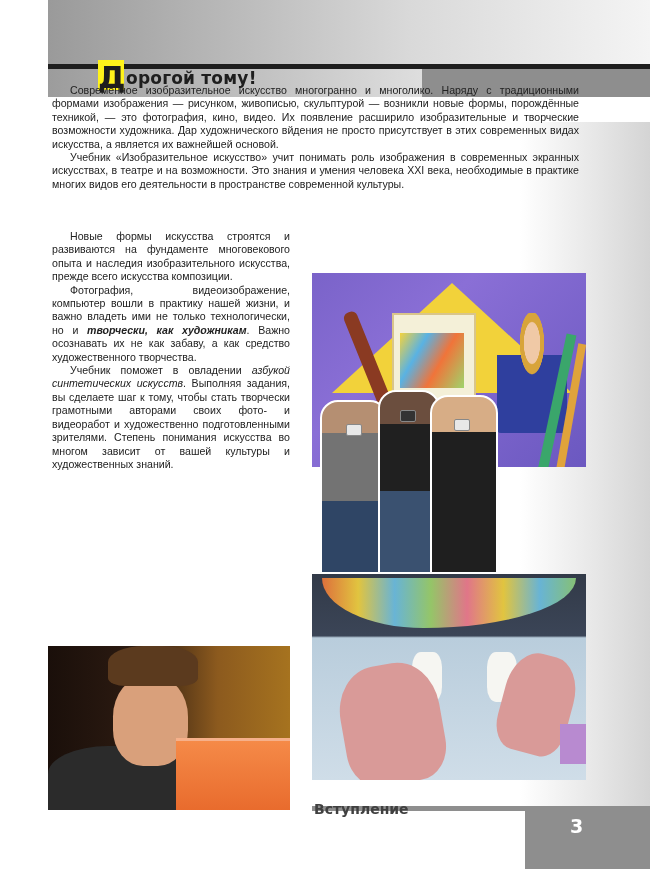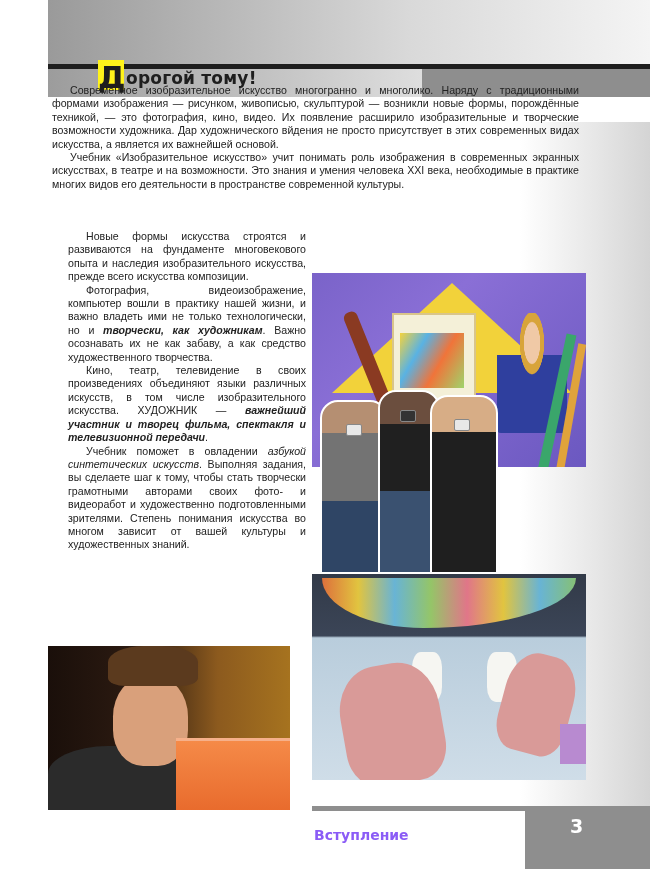--- a/index.html
+++ b/index.html
@@ -17,21 +17,21 @@
     background:linear-gradient(90deg,#ffffff 0%,#e6e6e6 60%,#d4d4d4 100%); }
   #title-first { left:98px; top:60px; width:26px; height:30px; background:#fff31a; }
   #title-first span { display:block; font-family:"DejaVu Sans", sans-serif; font-weight:bold; font-size:31px;
     color:#1e1e1e; line-height:30px; text-align:center; margin-top:2px;}
   #title-rest { left:126px; top:68px; font-family:"DejaVu Sans", sans-serif; font-weight:bold;
     font-size:17px; color:#1e1e1e; letter-spacing:0.2px; }
   
   .txt { font-size:10.6px; line-height:13.4px; text-align:justify; color:#222; }
   .txt p { margin:0; text-indent:18px; }
   #intro { left:52px; top:84px; width:527px; }
-  #col { left:68px; top:230px; width:238px; }
+  #col { left:52px; top:230px; width:238px; }
   .bi { font-weight:bold; font-style:italic; }
   .b { font-weight:bold; }
   .i { font-style:italic; }
   #sig { left:110px; top:603px; width:180px; text-align:right; font-size:10.6px; line-height:14px; }
   #sig .name { font-weight:bold; font-style:italic; }
   #sig .role { font-style:italic; }
   
   .photo { overflow:hidden; }
   #photo-art { left:312px; top:273px; width:274px; height:194px;
     background:linear-gradient(135deg,#7a63c9 0%,#8a6fd6 35%,#6b58c0 100%); }
@@ -62,21 +62,21 @@
   .bear { position:absolute; background:#f6f6f2; border-radius:30%; }
   #photo-boy { left:48px; top:646px; width:242px; height:164px;
     background:linear-gradient(90deg,#1a0f0a 0%,#2e1c12 40%,#8c5a1e 70%,#a6731f 100%); }
   #boy-face { position:absolute; left:65px; top:30px; width:75px; height:90px; background:#d9a07b; border-radius:45% 45% 40% 40%; }
   #boy-hair { position:absolute; left:60px; top:0px; width:90px; height:40px; background:#5b3a1e; border-radius:40% 40% 20% 20%; }
   #boy-body { position:absolute; left:0; top:100px; width:150px; height:70px; background:#2b2b2b; border-radius:40% 40% 0 0; }
   #laptop { position:absolute; left:128px; top:92px; width:114px; height:72px;
     background:linear-gradient(180deg,#f58a48,#e86a2c); border-top:3px solid #f6b08a; }
   
   #foot-line { left:312px; top:806px; width:338px; height:5px; background:#8e8e8e; }
-  #foot-title { left:314px; top:827px; font-family:"DejaVu Sans", sans-serif; font-weight:bold; font-size:14px; color:#8b5cf6; }
+  #foot-title { left:314px; top:801px; font-family:"DejaVu Sans", sans-serif; font-weight:bold; font-size:14px; color:#404040; }
   #foot-box { left:525px; top:811px; width:125px; height:58px; background:#8e8e8e; }
   #page-num { left:570px; top:815px; font-family:"DejaVu Sans", sans-serif; font-weight:bold; font-size:19px; color:#ffffff; }
 </style>
 </head>
 <body>
 
 <div class="abs" id="hdr-band"></div>
 <div class="abs" id="hdr-line"></div>
 <div class="abs" id="title-band"></div>
 <div class="abs" id="title-grey-right"></div>
@@ -88,21 +88,20 @@
 <div class="abs" id="title-rest">орогой тому!</div>
 
 <div class="abs txt" id="intro">
   <p>Современное изобразительное искусство многогранно и многолико. Наряду с традиционными формами изображения — рисунком, живописью, скульптурой — возникли новые формы, порождённые техникой, — это фотография, кино, видео. Их появление расширило изобразительные и творческие возможности художника. Дар художнического вйдения не просто присутствует в этих современных видах искусства, а является их важнейшей основой.</p>
   <p>Учебник «Изобразительное искусство» учит понимать роль изображения в современных экранных искусствах, в театре и на возможности. Это знания и умения человека XXI века, необходимые в практике многих видов его деятельности в пространстве современной культуры.</p>
 </div>
 
 <div class="abs txt" id="col">
   <p>Новые формы искусства строятся и развиваются на фундаменте многовекового опыта и наследия изобразительного искусства, прежде всего искусства композиции.</p>
   <p><span>Фотография, видеоизображение, компьютер вошли в практику нашей жизни, и важно владеть ими не только технологически, но и </span><span class="bi">творчески, как художникам</span><span>. Важно осознавать их не как забаву, а как средство художественного творчества.</span></p>
-  <p><span>Кино, театр, телевидение в своих произведениях объединяют языки различных искусств, в том числе изобразительного искусства. ХУДОЖНИК — </span><span class="bi">важнейший участник и творец фильма, спектакля и телевизионной передачи</span><span>.</span></p>
   <p><span>Учебник поможет в овладении </span><span class="i">азбукой синтетических искусств</span><span>. Выполняя задания, вы сделаете шаг к тому, чтобы стать творчески грамотными авторами своих фото- и видеоработ и художественно подготовленными зрителями. Степень понимания искусства во многом зависит от вашей культуры и художественных знаний.</span></p>
 </div>
 
 <div class="abs" id="sig">
 </div>
 
 <div class="abs photo" id="photo-art">
   <div id="art-yellow"></div>
   <div id="art-brush"></div>
   <div id="art-canvas"></div>

